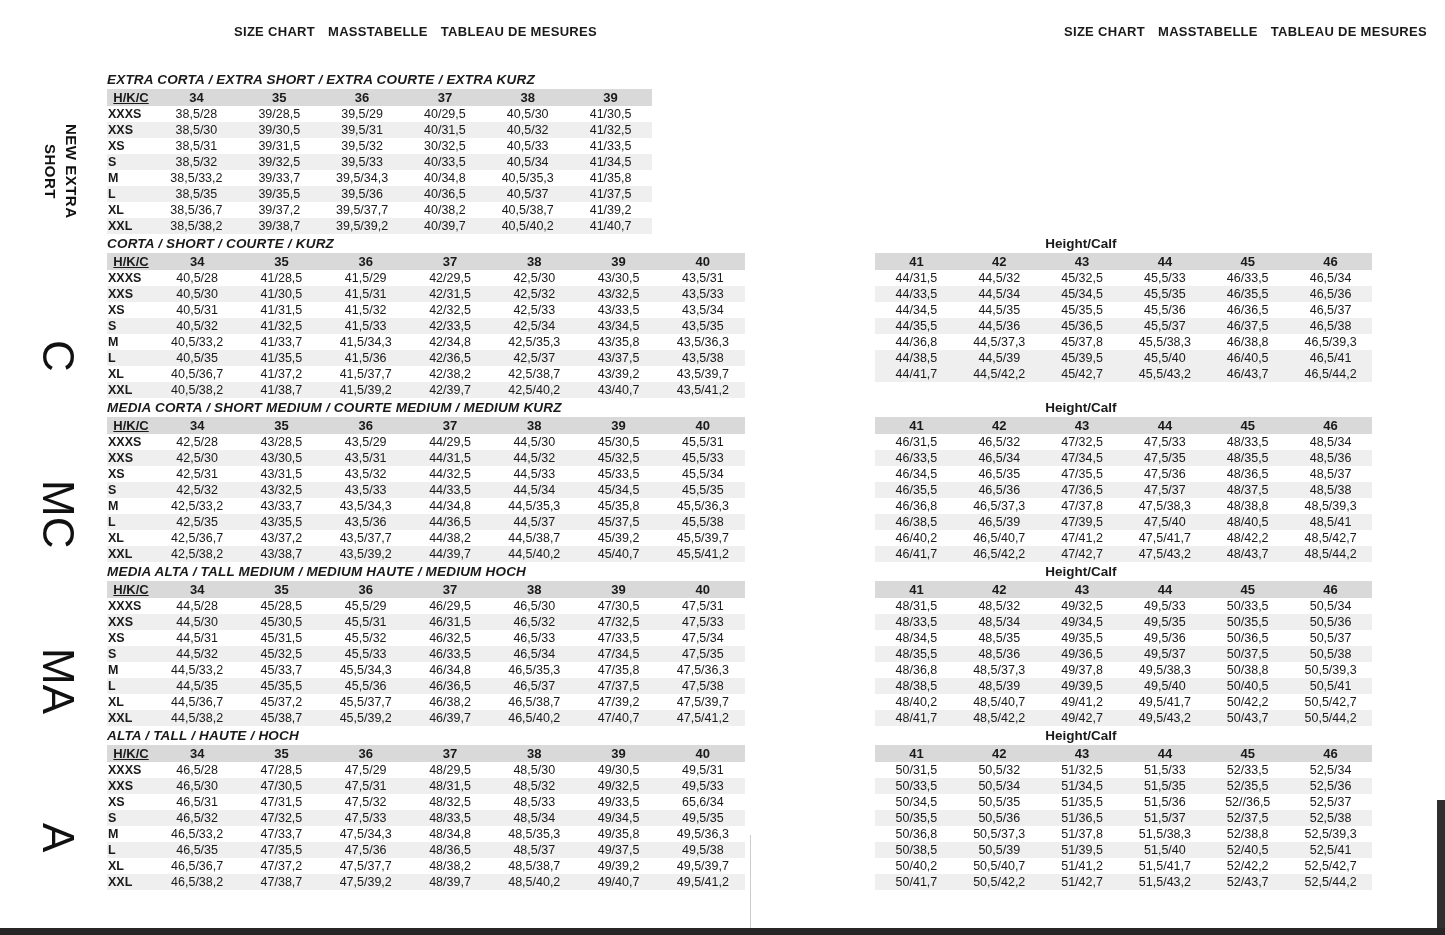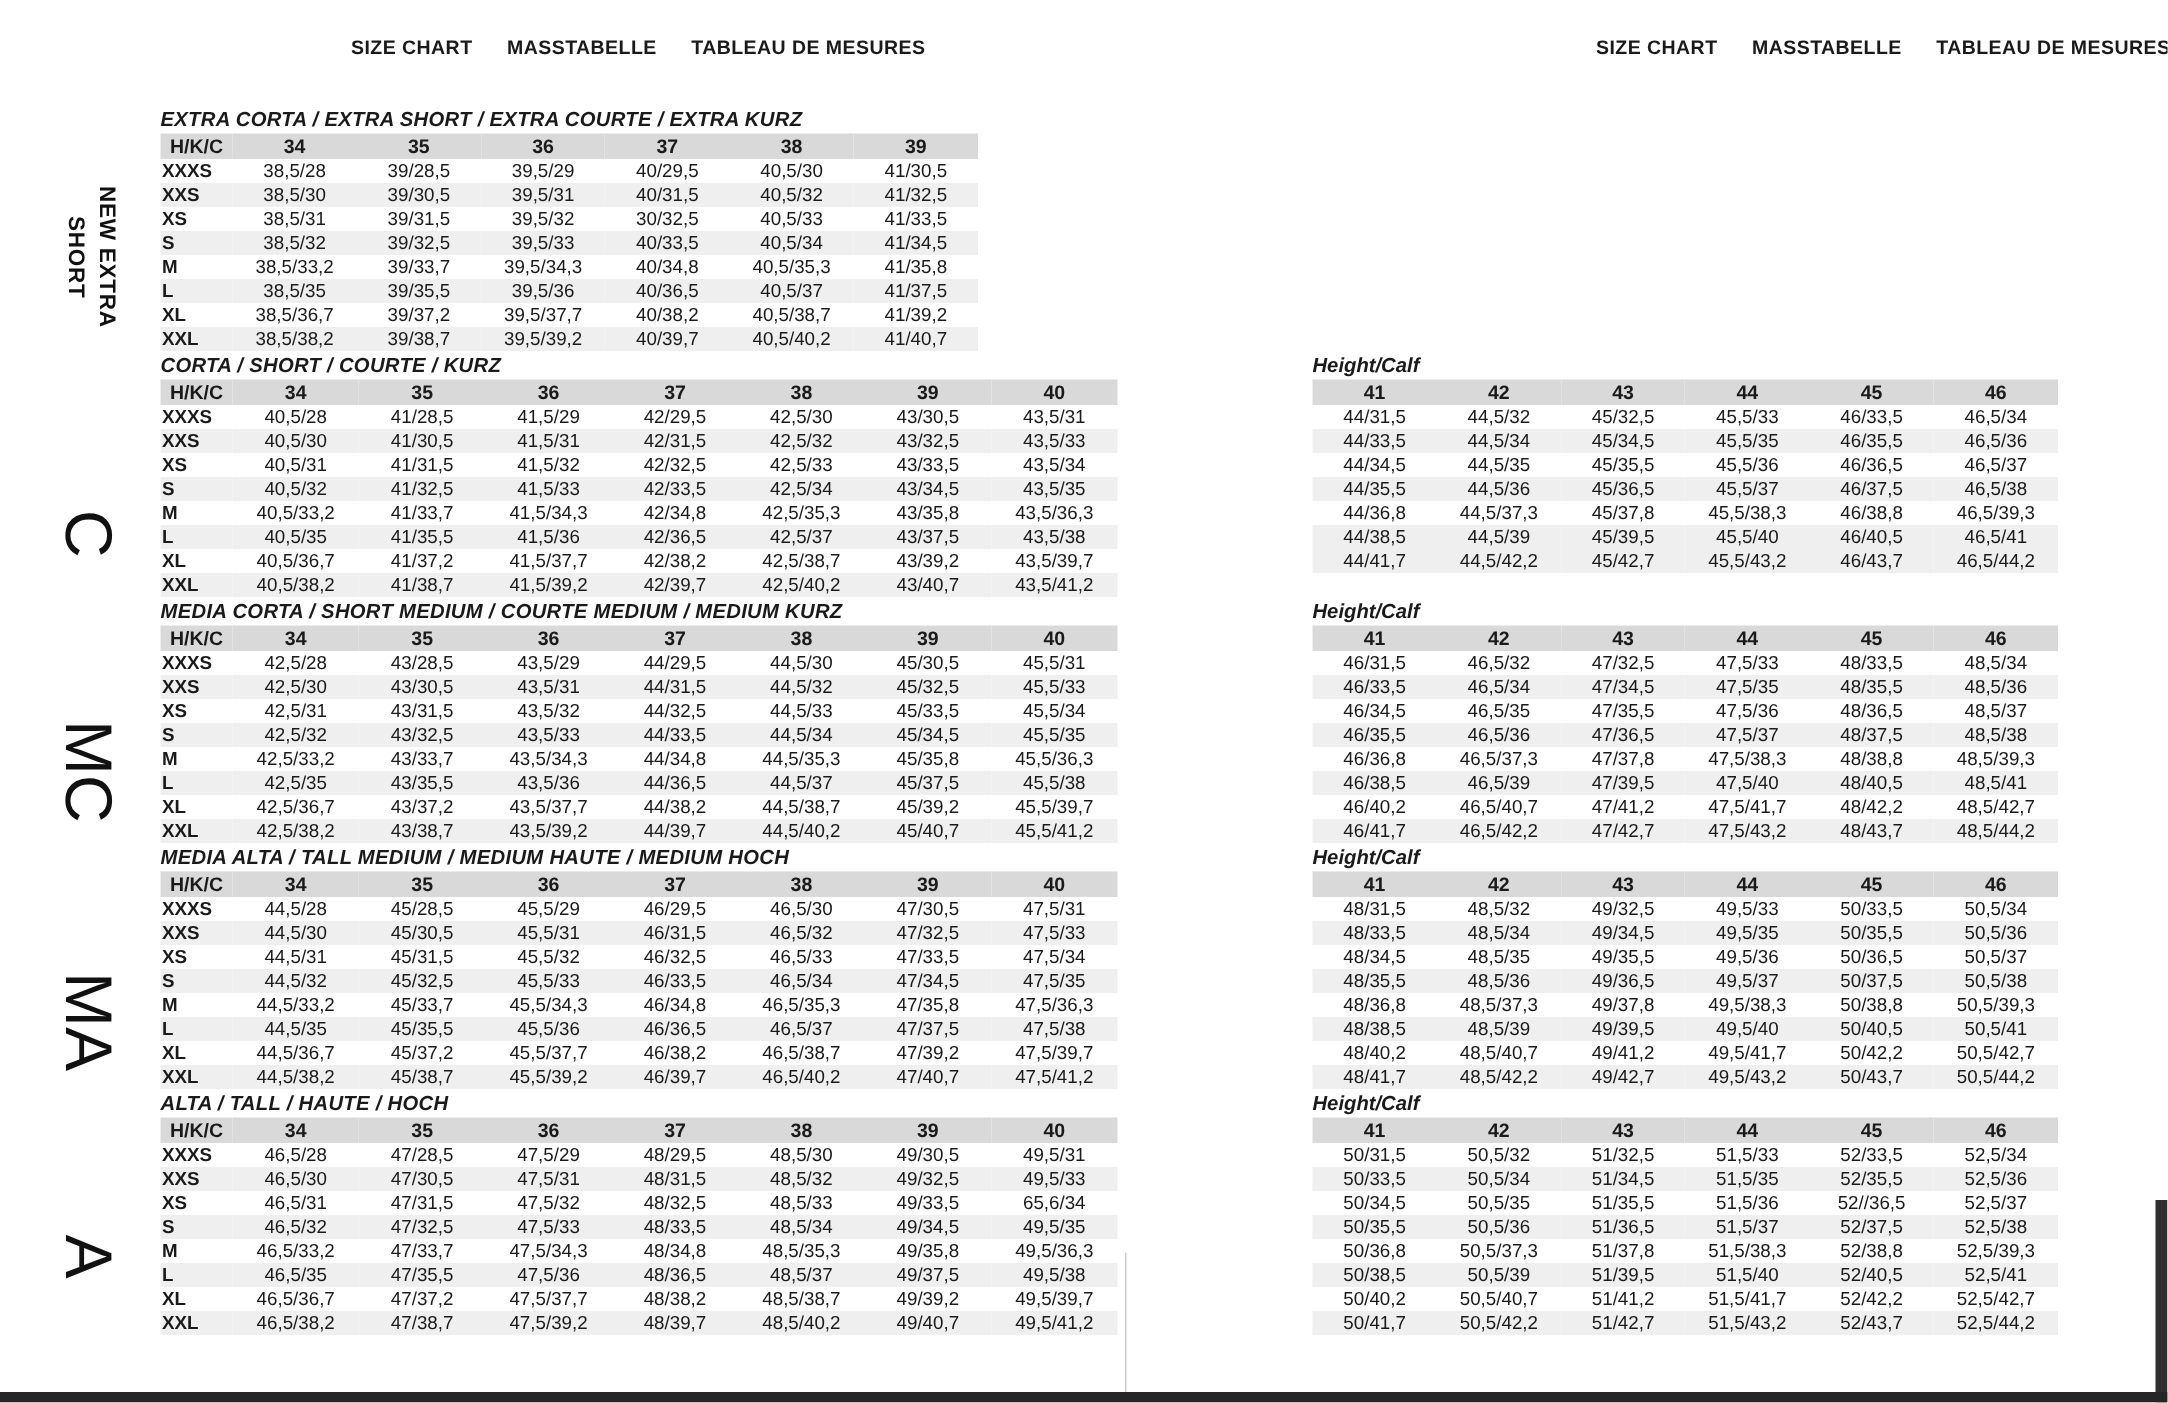--- a/index.html
+++ b/index.html
@@ -9,21 +9,21 @@
     font-family:"Liberation Sans", sans-serif;
     color:#1a1a1a;
     position:relative;
     overflow:hidden;
   }
   .page { position:absolute; inset:0; }
 
   
   .page-header {
     position:absolute; top:24px;
-    display:flex; gap:23px;
+    display:flex; gap:13px;
     font-weight:bold; font-size:13px; letter-spacing:0.3px;
     white-space:nowrap;
   }
   .header-left  { left:234px; }
   .header-right { left:1064px; }
 
   
   .side-label {
     position:absolute;
     writing-mode:vertical-rl;
@@ -54,32 +54,32 @@
     height:16px; line-height:16px;
     white-space:nowrap;
     font-weight:normal;
   }
   .size-table thead th {
     background:#d9d9d9;
     font-weight:bold;
     font-size:13px;
     height:17px; line-height:17px;
   }
-  .size-table th.corner { width:48px; }
+  .size-table th.corner { width:48px;text-decoration:underline; }
   .size-table td.row-label { text-align:left; font-weight:bold; padding-left:1px;margin-left:29px; }
   .size-table tr.stripe td { background:#efefef; }
 
   .left-table.cols6 { width:545px; }
   .left-table.cols7 { width:638px; }
 
   .right-panel { position:absolute; left:768px; top:0; width:497px; }
   .hc-label {
     height:18px; line-height:18px;
-    font-size:13.5px; font-weight:bold; font-style:italic;
-    text-align:left; padding-right:85px;
+    font-size:13.5px; font-weight:bold; 
+    text-align:center; padding-right:85px;
   }
   .right-table { width:497px; }
 
   
   .spine-divider  { position:absolute; left:750px; top:835px; width:1px; height:93px; background:#cccccc; }
   .right-edge-bar { position:absolute; left:1437px; top:800px; width:8px; height:135px; background:#2f2f2f; }
   .bottom-bar     { position:absolute; left:0; top:928px; width:1445px; height:7px; background:#262626; }
 </style>
 </head>
 <body>

